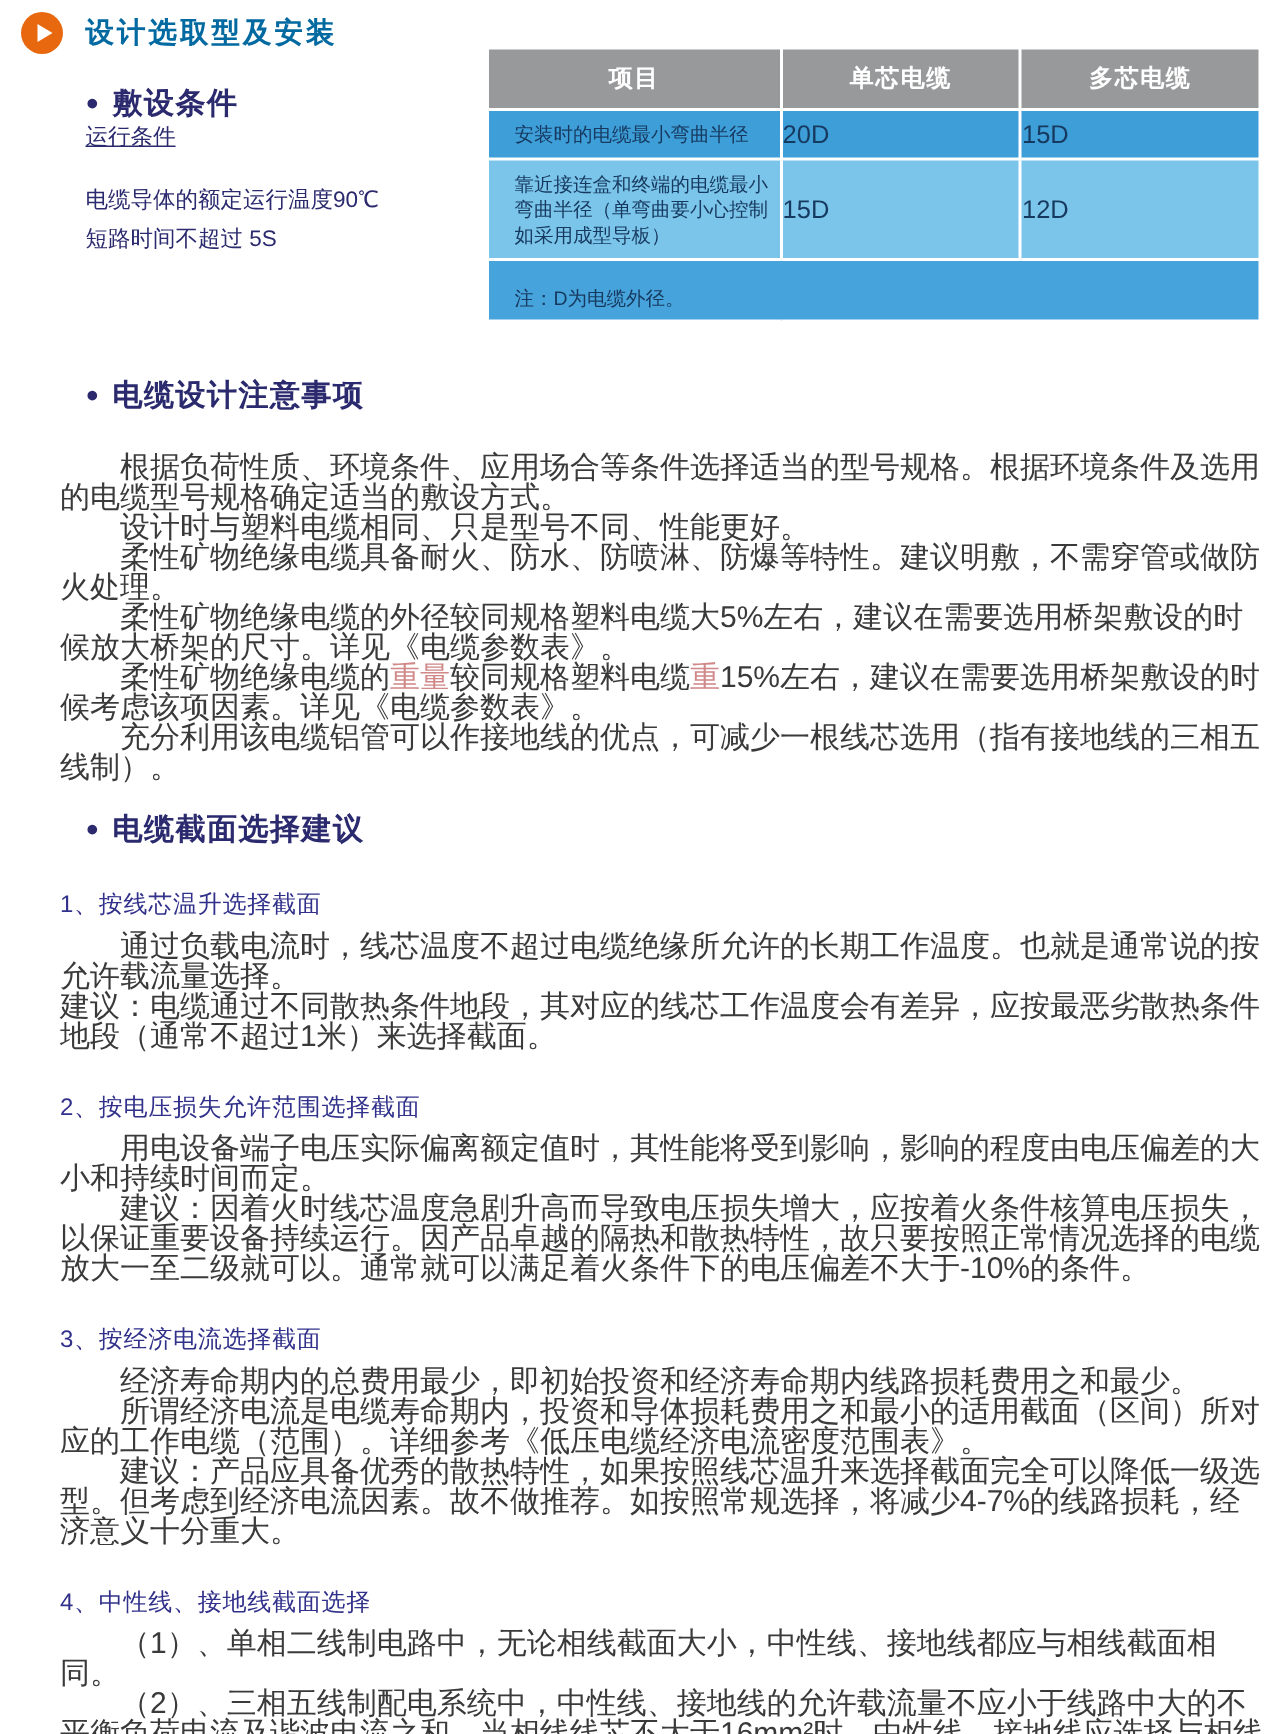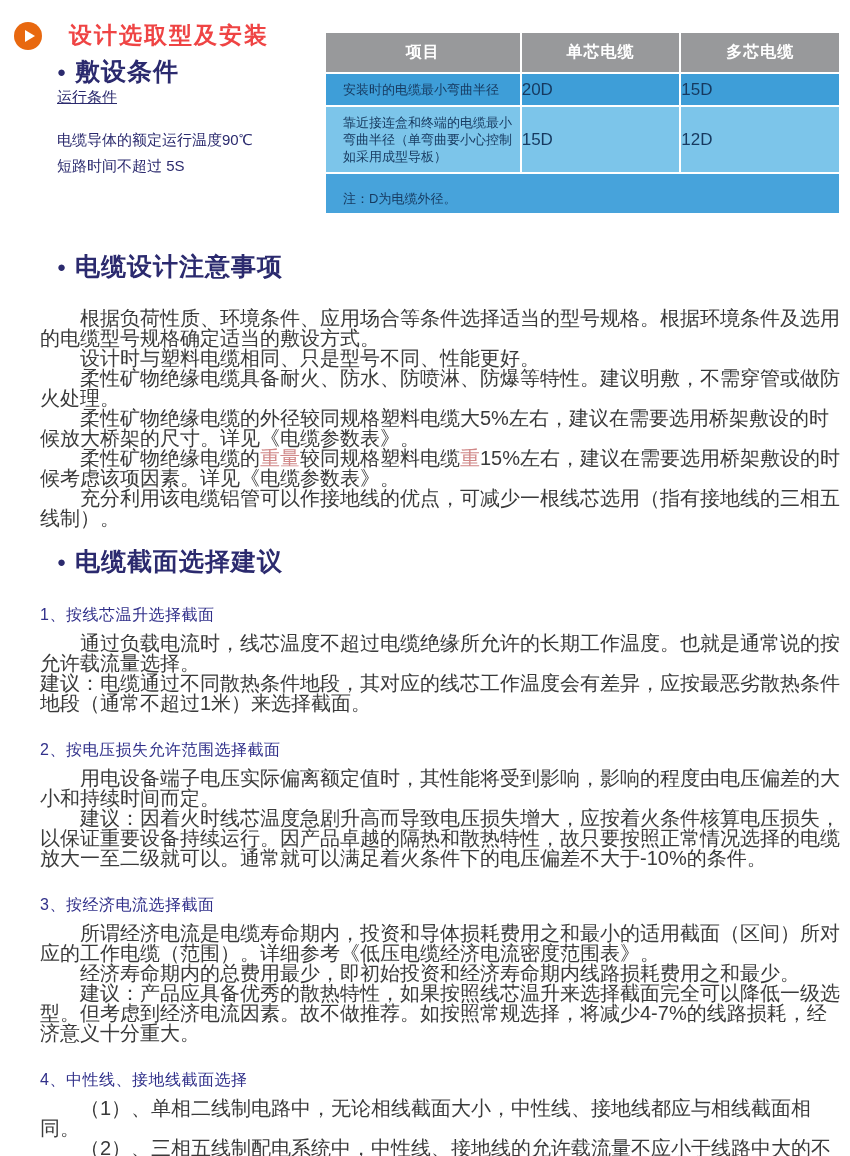--- a/index.html
+++ b/index.html
@@ -19,28 +19,28 @@
     background: #e8680f; display: inline-flex; align-items: center; justify-content: center;
     flex: 0 0 auto;
   }
   .play-icon::after {
     content: ""; display: block; margin-left: 3px;
     border-left: 10px solid #ffffff;
     border-top: 6px solid transparent;
     border-bottom: 6px solid transparent;
   }
   .page-title {
-    margin: 12px; font-size: 23px; font-weight: bold; color: #ef4444; letter-spacing: 2px;
+    margin: 0; font-size: 19px; font-weight: bold; color: #0369a1; letter-spacing: 2px;
   }
   
   .top { position: relative; height: 250px; }
   .left-col { position: absolute; left: 57px; top: 55px; width: 260px; color: #2b2a6e; }
   .sec-head { display: flex; align-items: center; gap: 9px; color: #2b2a6e; }
   .sec-head .bullet { font-size: 15px; line-height: 1; }
-  .sec-head .label { font-size: 25px; font-weight: bold; letter-spacing: 1px; }
+  .sec-head .label { font-size: 20px; font-weight: bold; letter-spacing: 1px; }
   .subtitle { font-size: 15px; text-decoration: underline; }
   .cond-lines { margin-top: 20px; font-size: 15px; line-height: 26px; }
   .bend-table {
     position: absolute; left: 324px; top: 31px; width: 517px;
     border-collapse: collapse; table-layout: fixed;
   }
   .bend-table col.c1 { width: 38%; }
   .bend-table col.c2 { width: 31%; }
   .bend-table col.c3 { width: 31%; }
   .bend-table th, .bend-table td { border: 2px solid #ffffff; }
@@ -150,22 +150,22 @@
       </div>
 
       <div class="item">
         <div class="item-head">2、按电压损失允许范围选择截面</div>
         <p class="indent">用电设备端子电压实际偏离额定值时，其性能将受到影响，影响的程度由电压偏差的大小和持续时间而定。</p>
         <p class="indent">建议：因着火时线芯温度急剧升高而导致电压损失增大，应按着火条件核算电压损失，以保证重要设备持续运行。因产品卓越的隔热和散热特性，故只要按照正常情况选择的电缆放大一至二级就可以。通常就可以满足着火条件下的电压偏差不大于-10%的条件。</p>
       </div>
 
       <div class="item">
         <div class="item-head">3、按经济电流选择截面</div>
+        <p class="indent">经济寿命期内的总费用最少，即初始投资和经济寿命期内线路损耗费用之和最少。</p>
         <p class="indent">所谓经济电流是电缆寿命期内，投资和导体损耗费用之和最小的适用截面（区间）所对应的工作电缆（范围）。详细参考《低压电缆经济电流密度范围表》。</p>
-        <p class="indent">经济寿命期内的总费用最少，即初始投资和经济寿命期内线路损耗费用之和最少。</p>
         <p class="indent suggest-gap">建议：产品应具备优秀的散热特性，如果按照线芯温升来选择截面完全可以降低一级选型。但考虑到经济电流因素。故不做推荐。如按照常规选择，将减少4-7%的线路损耗，经济意义十分重大。</p>
       </div>
 
       <div class="item">
         <div class="item-head">4、中性线、接地线截面选择</div>
         <p class="indent">（1）、单相二线制电路中，无论相线截面大小，中性线、接地线都应与相线截面相同。</p>
         <p class="indent">（2）、三相五线制配电系统中，中性线、接地线的允许载流量不应小于线路中大的不平衡负荷电流及谐波电流之和。当相线线芯不大于16mm²时，中性线、接地线应选择与相线相等的截面。当相线线芯大于16mm²时，若中性线电流较小可选择小于相线截面，但不应小于相线截面的50%，且不小于16mm²。</p>
 
       </div>
     </div>

